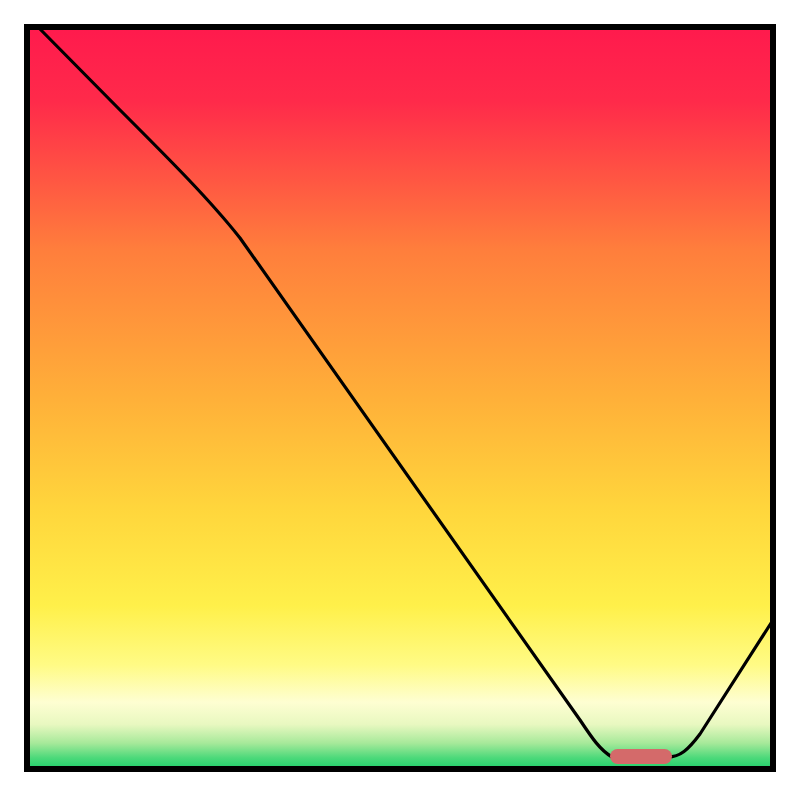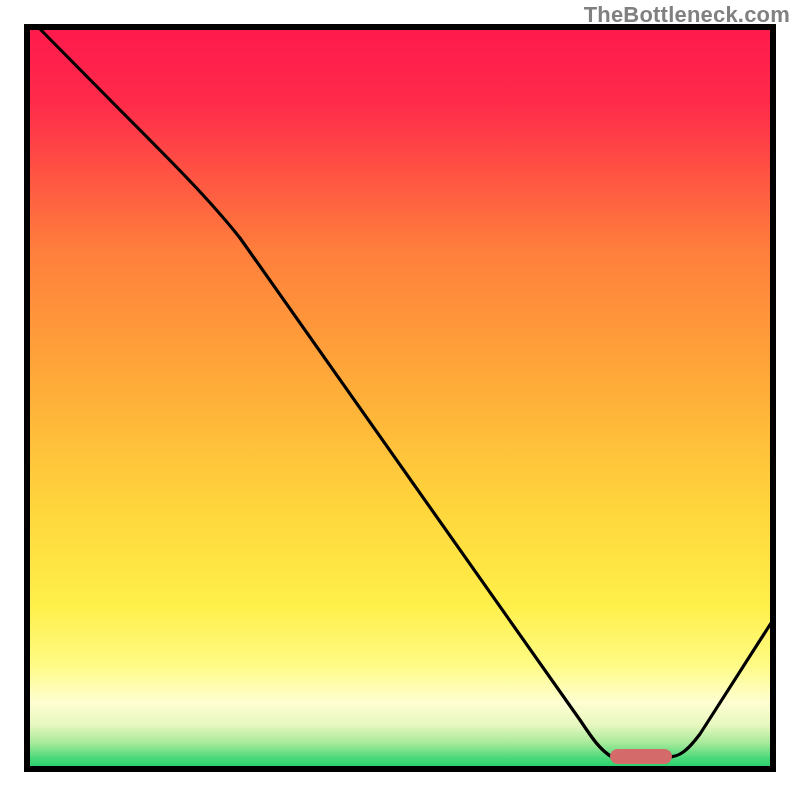--- a/index.html
+++ b/index.html
@@ -25,21 +25,20 @@
     letter-spacing: 0.2px;
   }
   svg {
     display: block;
   }
 </style>
 </head>
 <body>
 <div class="container">
 
-  <div class="watermark">TheBottleneck.com</div>
 
   <svg width="800" height="800" viewBox="0 0 800 800">
     <defs>
 
       <linearGradient id="bg-grad" x1="0" y1="0" x2="0" y2="1">
         <stop offset="0%" stop-color="#ff1a4d"></stop>
         <stop offset="10%" stop-color="#ff2a4a"></stop>
         <stop offset="30%" stop-color="#ff7e3c"></stop>
         <stop offset="50%" stop-color="#ffb039"></stop>
         <stop offset="65%" stop-color="#ffd63c"></stop>

